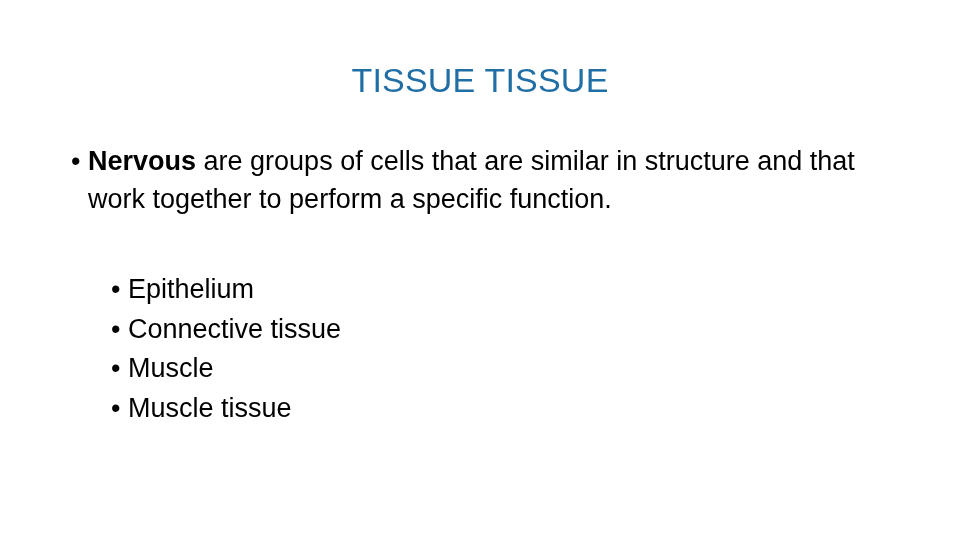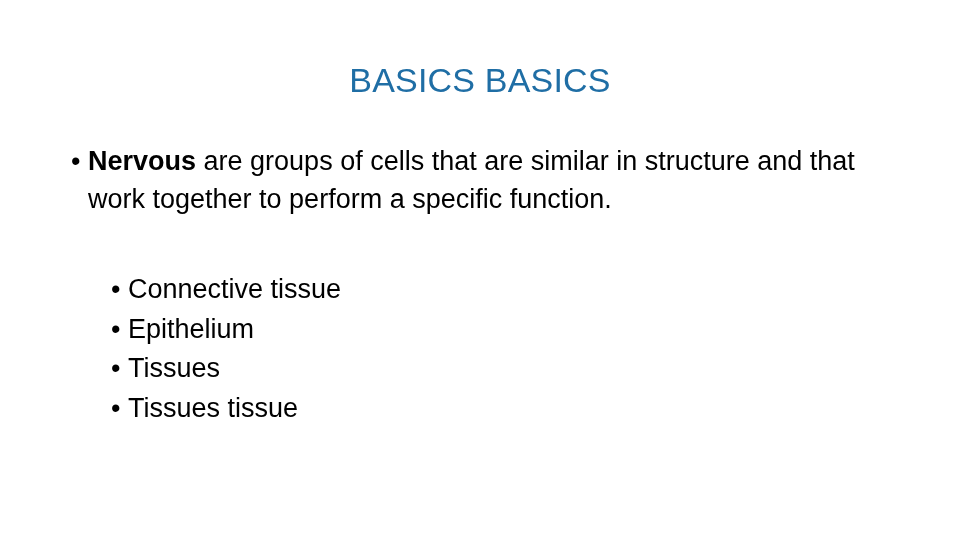--- a/index.html
+++ b/index.html
@@ -84,44 +84,44 @@
     display: inline-block;
     width: 17px;
     text-indent: 0;
   }
 </style>
 </head>
 <body>
 
 <div class="slide">
 
-  <div class="slide-title">BASICS BASICS</div>
+  <div class="slide-title">TISSUE TISSUE</div>
 
   <div class="body-block">
 
     <div class="bullet-l1">
       <span class="dot">•</span><span class="lead">Nervous</span><span> are groups of cells that are similar in structure and that work together to perform a specific function.</span>
     </div>
 
     <div class="gap"></div>
 
 
     <div class="sub-list">
 
       <div class="bullet-l2">
+        <span class="dot">•</span><span>Epithelium</span>
+      </div>
+
+      <div class="bullet-l2">
         <span class="dot">•</span><span>Connective tissue</span>
       </div>
 
       <div class="bullet-l2">
-        <span class="dot">•</span><span>Epithelium</span>
+        <span class="dot">•</span><span>Muscle</span>
       </div>
 
       <div class="bullet-l2">
-        <span class="dot">•</span><span>Tissues</span>
-      </div>
-
-      <div class="bullet-l2">
-        <span class="dot">•</span><span>Tissues tissue</span>
+        <span class="dot">•</span><span>Muscle tissue</span>
       </div>
 
     </div>
   </div>
 </div>
 
 </body></html>

